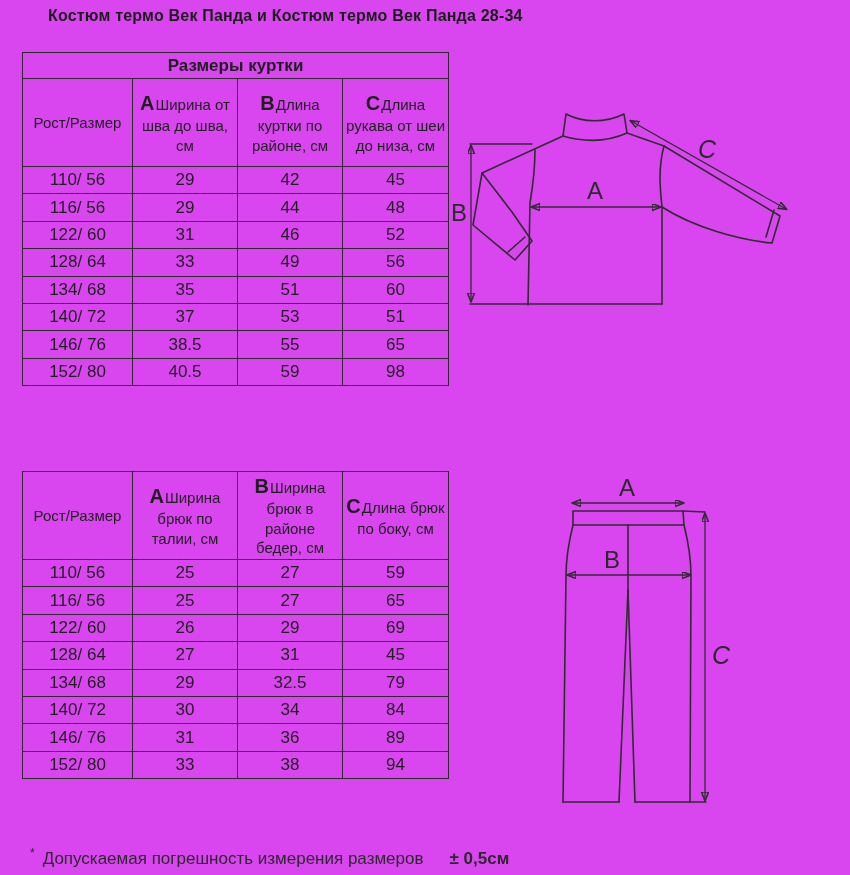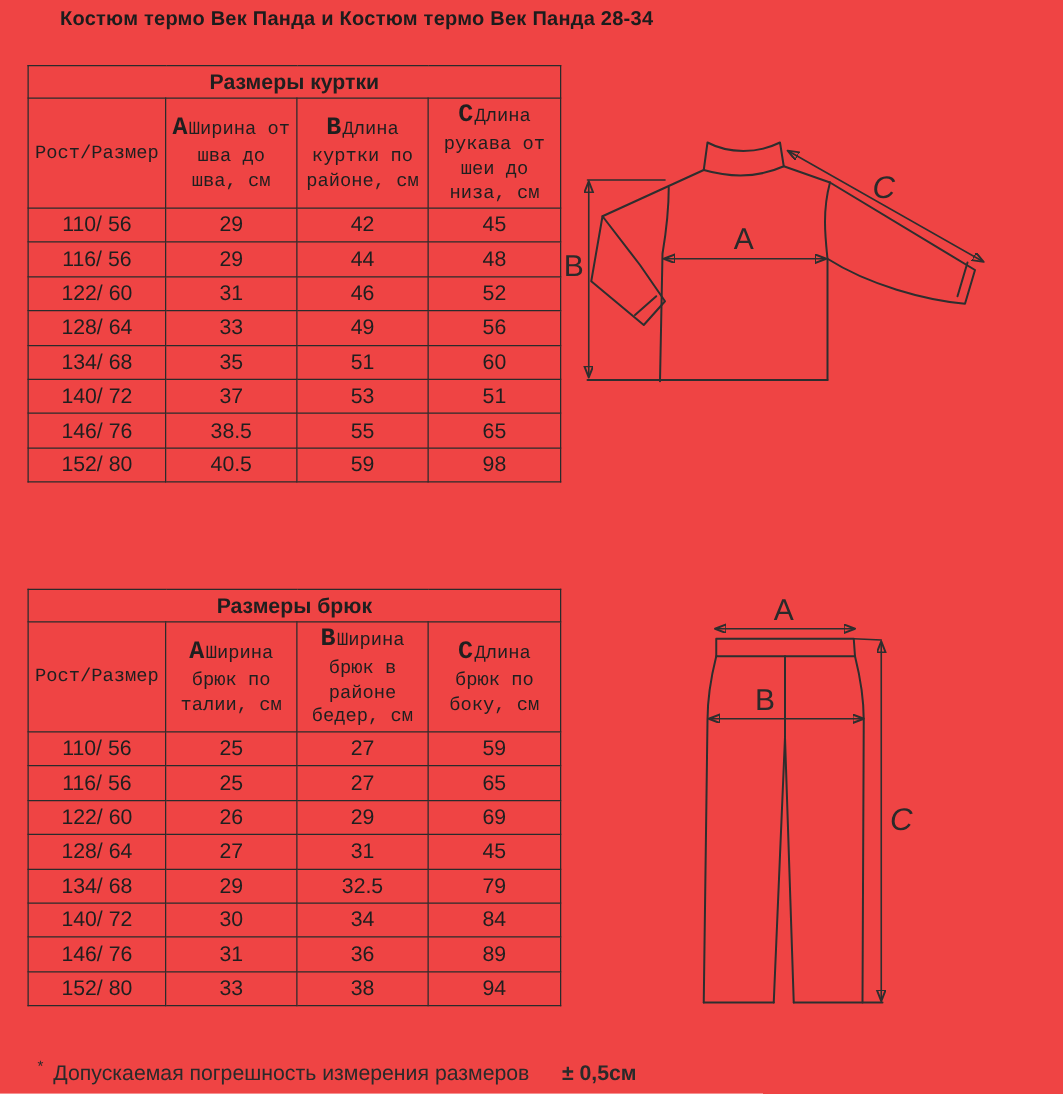--- a/index.html
+++ b/index.html
@@ -1,33 +1,33 @@
 <!DOCTYPE html>
 <html><head>
 <meta charset="utf-8">
 <style>
   html,body { margin:0; padding:0; background:#ffffff; }
   .sheet {
-    position:relative; width:850px; height:875px; background:#ef4444;
+    position:relative; width:850px; height:875px; background:#d946ef;
     font-family:"Liberation Sans", sans-serif; color:#1f1f1f; overflow:hidden;
   }
   .doc-title {
     position:absolute; left:48px; top:7px;
     font-size:16px; font-weight:bold; letter-spacing:.2px; color:#1c1c1c;
   }
   table.size-table {
     position:absolute; left:22px; width:426px;
     border-collapse:collapse; table-layout:fixed; text-align:center;
     color:#1f1f1f;
   }
   #jacket-table { top:52px; }
   #pants-table  { top:471px; }
   .size-table th, .size-table td { border:1.6px solid #2b2b2b; padding:0; }
   .t-title { height:25px; font-size:17px; font-weight:bold; }
-  .col-heads th { height:87px; font-weight:normal; font-size:15px; line-height:1.3; padding:0 3px;font-family:Liberation Mono, monospace; }
+  .col-heads th { height:87px; font-weight:normal; font-size:15px; line-height:1.3; padding:0 3px; }
   .size-h { font-size:18px; font-weight:bold; }
   .dl { font-size:20px; font-weight:bold; padding-right:1px; }
   .size-table tbody td { height:26.4px; font-size:17px; }
   .footnote { position:absolute; left:30px; top:846px; font-size:17px; color:#2a2a2a; }
   .fn-marker { font-size:12px; vertical-align:super; margin-right:8px; }
   .fn-bold { font-weight:bold; margin-left:26px; }
   .diagram { position:absolute; }
   #jacket-diagram { left:450px; top:80px; }
   #pants-diagram  { left:540px; top:468px; }
   .diagram path, .diagram line, .diagram polyline { fill:none; stroke:#2e2e2e; stroke-width:1.6; stroke-linejoin:round; stroke-linecap:round; }
@@ -114,23 +114,20 @@
   </table>
 
   <table class="size-table" id="pants-table">
     <colgroup>
         <col style="width:110px">
         <col style="width:105px">
         <col style="width:105px">
         <col style="width:106px">
       </colgroup>
     <thead>
-      <tr>
-        <th class="t-title" colspan="4">Размеры брюк</th>
-      </tr>
       <tr class="col-heads">
         <th class="size-h">Рост/Размер</th>
         <th><b class="dl">A</b><span>Ширина брюк по талии, см</span></th>
         <th><b class="dl">B</b><span>Ширина брюк в районе бедер, см</span></th>
         <th><b class="dl">C</b><span>Длина брюк по боку, см</span></th>
       </tr>
     </thead>
     <tbody>
         <tr>
           <td>110/ 56</td>

